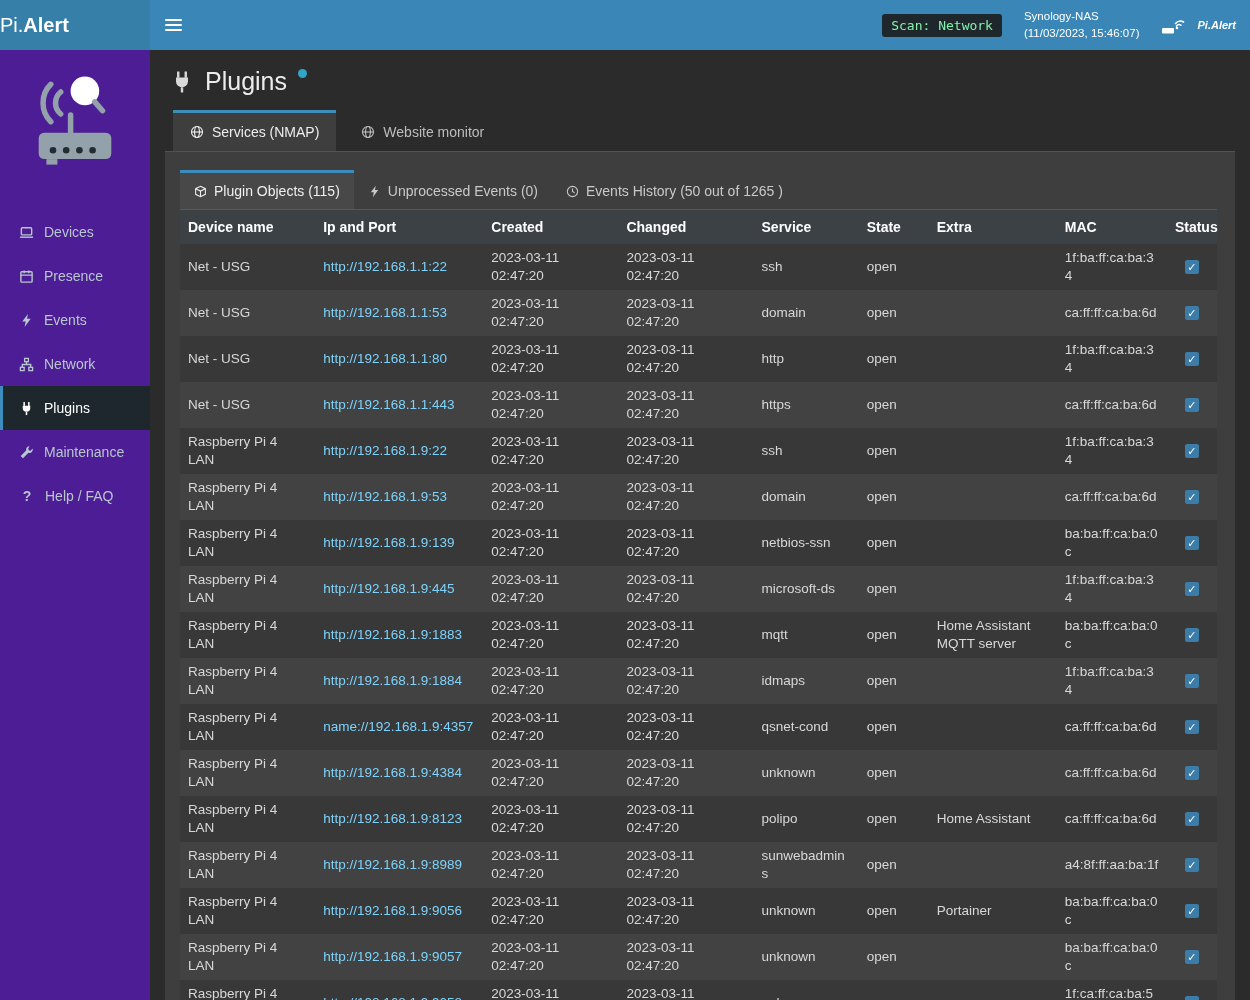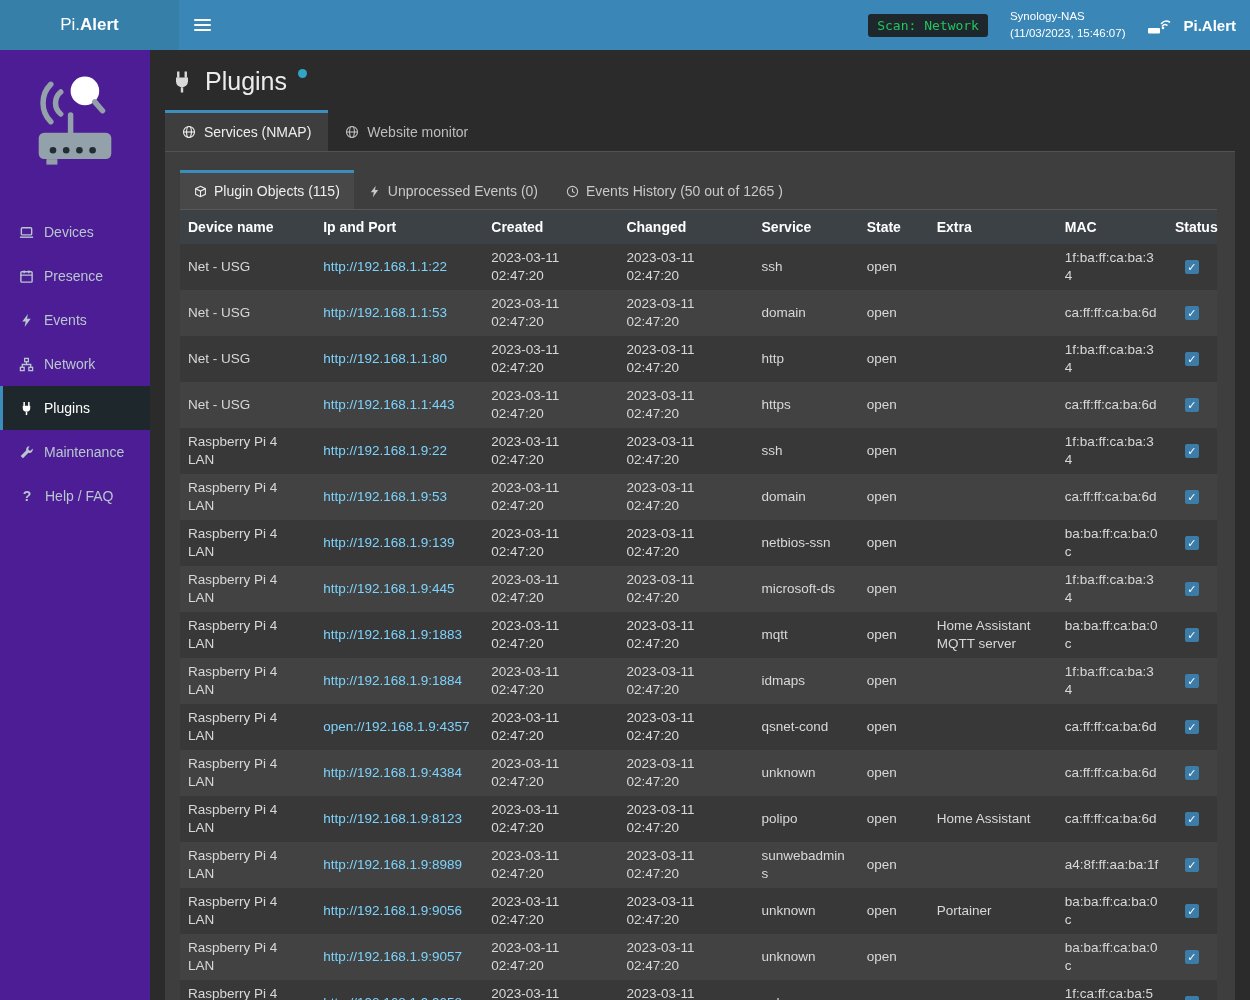--- a/index.html
+++ b/index.html
@@ -2,33 +2,33 @@
 <html><head>
 <meta charset="utf-8">
 <style>
   * { box-sizing: border-box; }
   html,body { margin:0; padding:0; width:1250px; height:1000px; overflow:hidden;
               background:#2b2b2b; font-family:"Liberation Sans", sans-serif; }
 
   
   .topbar { position:fixed; top:0; left:0; width:1250px; height:50px;
             background:#3a87b7; display:flex; align-items:stretch; z-index:10; }
-  .logo { width:179px; background:#367fa9; color:#fff; font-size:17px;
-          display:flex; align-items:center; justify-content:center; }
+  .logo { width:150px; background:#367fa9; color:#fff; font-size:20px;
+          display:flex; align-items:center; justify-content:flex-start; }
   .logo .lt { font-weight:300; }
   .logo .bd { font-weight:bold; }
   .hamburger { width:46px; display:flex; flex-direction:column; justify-content:center;
                align-items:center; gap:3px; cursor:pointer; background:transparent; border:0; }
   .hamburger div { width:17px; height:2px; background:#fff; border-radius:1px; }
   .topbar-right { margin-left:auto; display:flex; align-items:center; gap:22px; padding-right:14px; }
-  .scan-badge { font-family:"DejaVu Sans Mono", monospace; font-size:13px; color:#22c55e;
+  .scan-badge { font-family:"DejaVu Sans Mono", monospace; font-size:13px; color:#86efac;
                 background:#1e282c; padding:4px 9px; border-radius:3px;margin-left:25px; }
   .host-info { color:#fff; font-size:11.5px; line-height:1.45; text-align:left; }
   .brand { display:flex; align-items:center; gap:8px; color:#fff; }
-  .brand .brand-text { font-size:15px; font-weight:bold; }
+  .brand .brand-text { font-size:11px; font-weight:bold;font-style:italic; }
 
   
   .sidebar { position:fixed; top:50px; left:0; width:150px; height:950px;
              background:#4c1d95; }
   .side-logo { display:flex; justify-content:center; padding:16px 0 4px 0; }
   .menu { list-style:none; margin:22px 0 0 0; padding:0; }
   .menu li { display:flex; align-items:center; gap:10px; height:44px; padding-left:16px;
              color:#b8c7ce; font-size:14px; cursor:pointer; border-left:3px solid transparent; }
   .menu li svg { flex:0 0 auto; }
   .menu li.active { background:#1e282c; color:#fff; border-left-color:#3c8dbc; }
@@ -37,21 +37,21 @@
   
   .main { margin-left:150px; padding:14px 15px 0 15px; }
   .page-header { display:flex; align-items:flex-start; gap:11px; margin:2px 0 14px 5px; }
   .page-header h1 { margin:0; font-size:25px; font-weight:normal; color:#ececec; line-height:30px; }
   .title-badge { width:9px; height:9px; border-radius:50%; background:#31a4c7; margin-top:3px;
                  display:inline-block; cursor:pointer; }
   .plug-big { margin-top:4px; color:#d9d9d9; }
 
   .outer-tabs { display:flex; border-bottom:1px solid #525252; }
   .outer-tab { display:flex; align-items:center; gap:8px; padding:11px 17px; font-size:14px;
-               color:#bdbdbd; cursor:pointer; border-top:3px solid transparent; }
+               color:#bdbdbd; cursor:pointer; border-top:3px solid transparent;margin-left:8px; }
   .outer-tab.active { background:#3e3e3e; color:#ededed; border-top-color:#3c8dbc; }
 
   .tab-panel { background:#3e3e3e; padding:18px 18px 0 15px; min-height:803px; }
 
   .inner-tabs { display:flex; border-bottom:1px solid #575757; }
   .inner-tab { display:flex; align-items:center; gap:7px; padding:10px 14px; font-size:14px;
                color:#c9c9c9; cursor:pointer; border-top:3px solid transparent; }
   .inner-tab.active { background:#484848; color:#efefef; border-top-color:#3c8dbc; }
 
   
@@ -356,21 +356,21 @@
             <td>2023-03-11 02:47:20</td>
             <td>2023-03-11 02:47:20</td>
             <td>idmaps</td>
             <td>open</td>
             <td></td>
             <td>1f:ba:ff:ca:ba:34</td>
             <td class="status-cell"><span class="checkbox">✓</span></td>
           </tr>
           <tr>
             <td>Raspberry Pi 4 LAN</td>
-            <td><a href="#">open://192.168.1.9:4357</a></td>
+            <td><a href="#">name://192.168.1.9:4357</a></td>
             <td>2023-03-11 02:47:20</td>
             <td>2023-03-11 02:47:20</td>
             <td>qsnet-cond</td>
             <td>open</td>
             <td></td>
             <td>ca:ff:ff:ca:ba:6d</td>
             <td class="status-cell"><span class="checkbox">✓</span></td>
           </tr>
           <tr>
             <td>Raspberry Pi 4 LAN</td>

